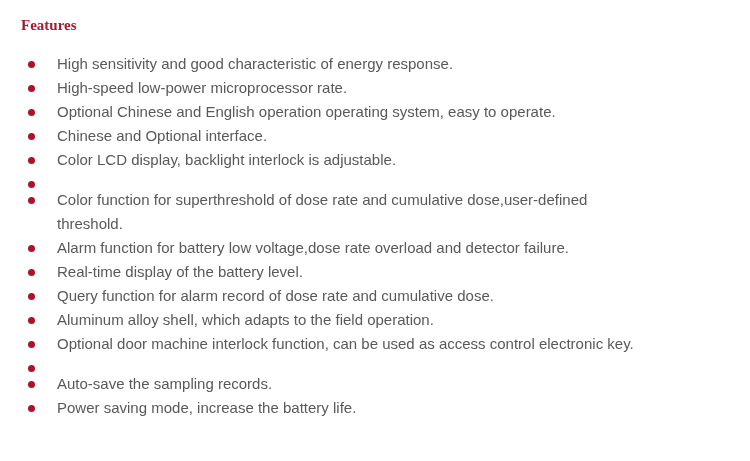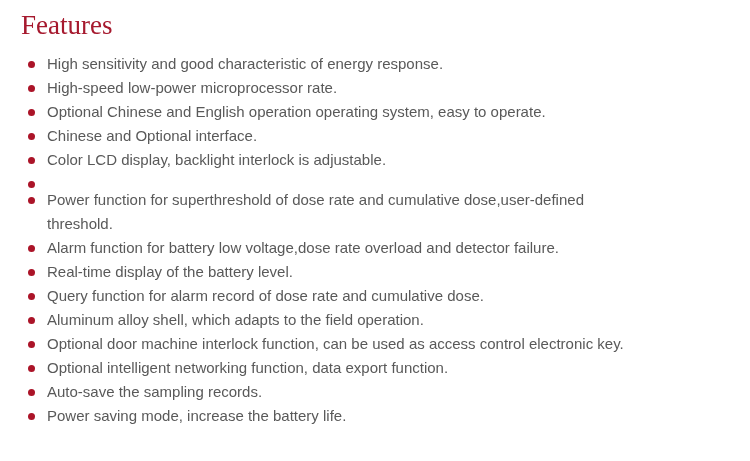--- a/index.html
+++ b/index.html
@@ -13,22 +13,22 @@
     overflow: hidden;
     font-family: "Liberation Sans", "DejaVu Sans", sans-serif;
   }
   .page {
     width: 750px;
     height: 461px;
     position: relative;
   }
   .page-title {
     font-family: "Liberation Serif", "DejaVu Serif", serif;
-    font-size: 27px;
-    font-weight: normal;
+    font-size: 15px;
+    font-weight: bold;
     color: var(--title-color, #a6192e);
     line-height: 24px;
     margin: 13px 0 0 21px;
   }
   .feature-list {
     list-style: none;
     margin: 15px 0 0 0;
     padding: 0;
   }
   .feature-item {
@@ -37,21 +37,21 @@
   }
   .bullet-dot {
     flex: 0 0 auto;
     width: 7px;
     height: 7px;
     border-radius: 50%;
     background: var(--bullet-color, #ab1428);
     margin: 9px 0 0 28px;
   }
   .feature-text {
-    margin-left: 12px;
+    margin-left: 22px;
     font-size: 15px;
     line-height: 24px;
     color: var(--text-color, #595959);
     white-space: pre-line;
     max-width: 660px;
   }
 </style>
 </head>
 <body>
 
@@ -76,21 +76,21 @@
       </li>
       <li class="feature-item">
         <span class="bullet-dot"></span>
         <span class="feature-text">Color LCD display, backlight interlock is adjustable.</span>
       </li>
       <li class="feature-item">
         <span class="bullet-dot"></span>
       </li>
       <li class="feature-item">
         <span class="bullet-dot"></span>
-        <span class="feature-text">Power function for superthreshold of dose rate and cumulative dose,user-defined
+        <span class="feature-text">Color function for superthreshold of dose rate and cumulative dose,user-defined
 threshold.</span>
       </li>
       <li class="feature-item">
         <span class="bullet-dot"></span>
         <span class="feature-text">Alarm function for battery low voltage,dose rate overload and detector failure.</span>
       </li>
       <li class="feature-item">
         <span class="bullet-dot"></span>
         <span class="feature-text">Real-time display of the battery level.</span>
       </li>
@@ -101,21 +101,20 @@
       <li class="feature-item">
         <span class="bullet-dot"></span>
         <span class="feature-text">Aluminum alloy shell, which adapts to the field operation.</span>
       </li>
       <li class="feature-item">
         <span class="bullet-dot"></span>
         <span class="feature-text">Optional door machine interlock function, can be used as access control electronic key.</span>
       </li>
       <li class="feature-item">
         <span class="bullet-dot"></span>
-        <span class="feature-text">Optional intelligent networking function, data export function.</span>
       </li>
       <li class="feature-item">
         <span class="bullet-dot"></span>
         <span class="feature-text">Auto-save the sampling records.</span>
       </li>
       <li class="feature-item">
         <span class="bullet-dot"></span>
         <span class="feature-text">Power saving mode, increase the battery life.</span>
       </li>
     </ul>

